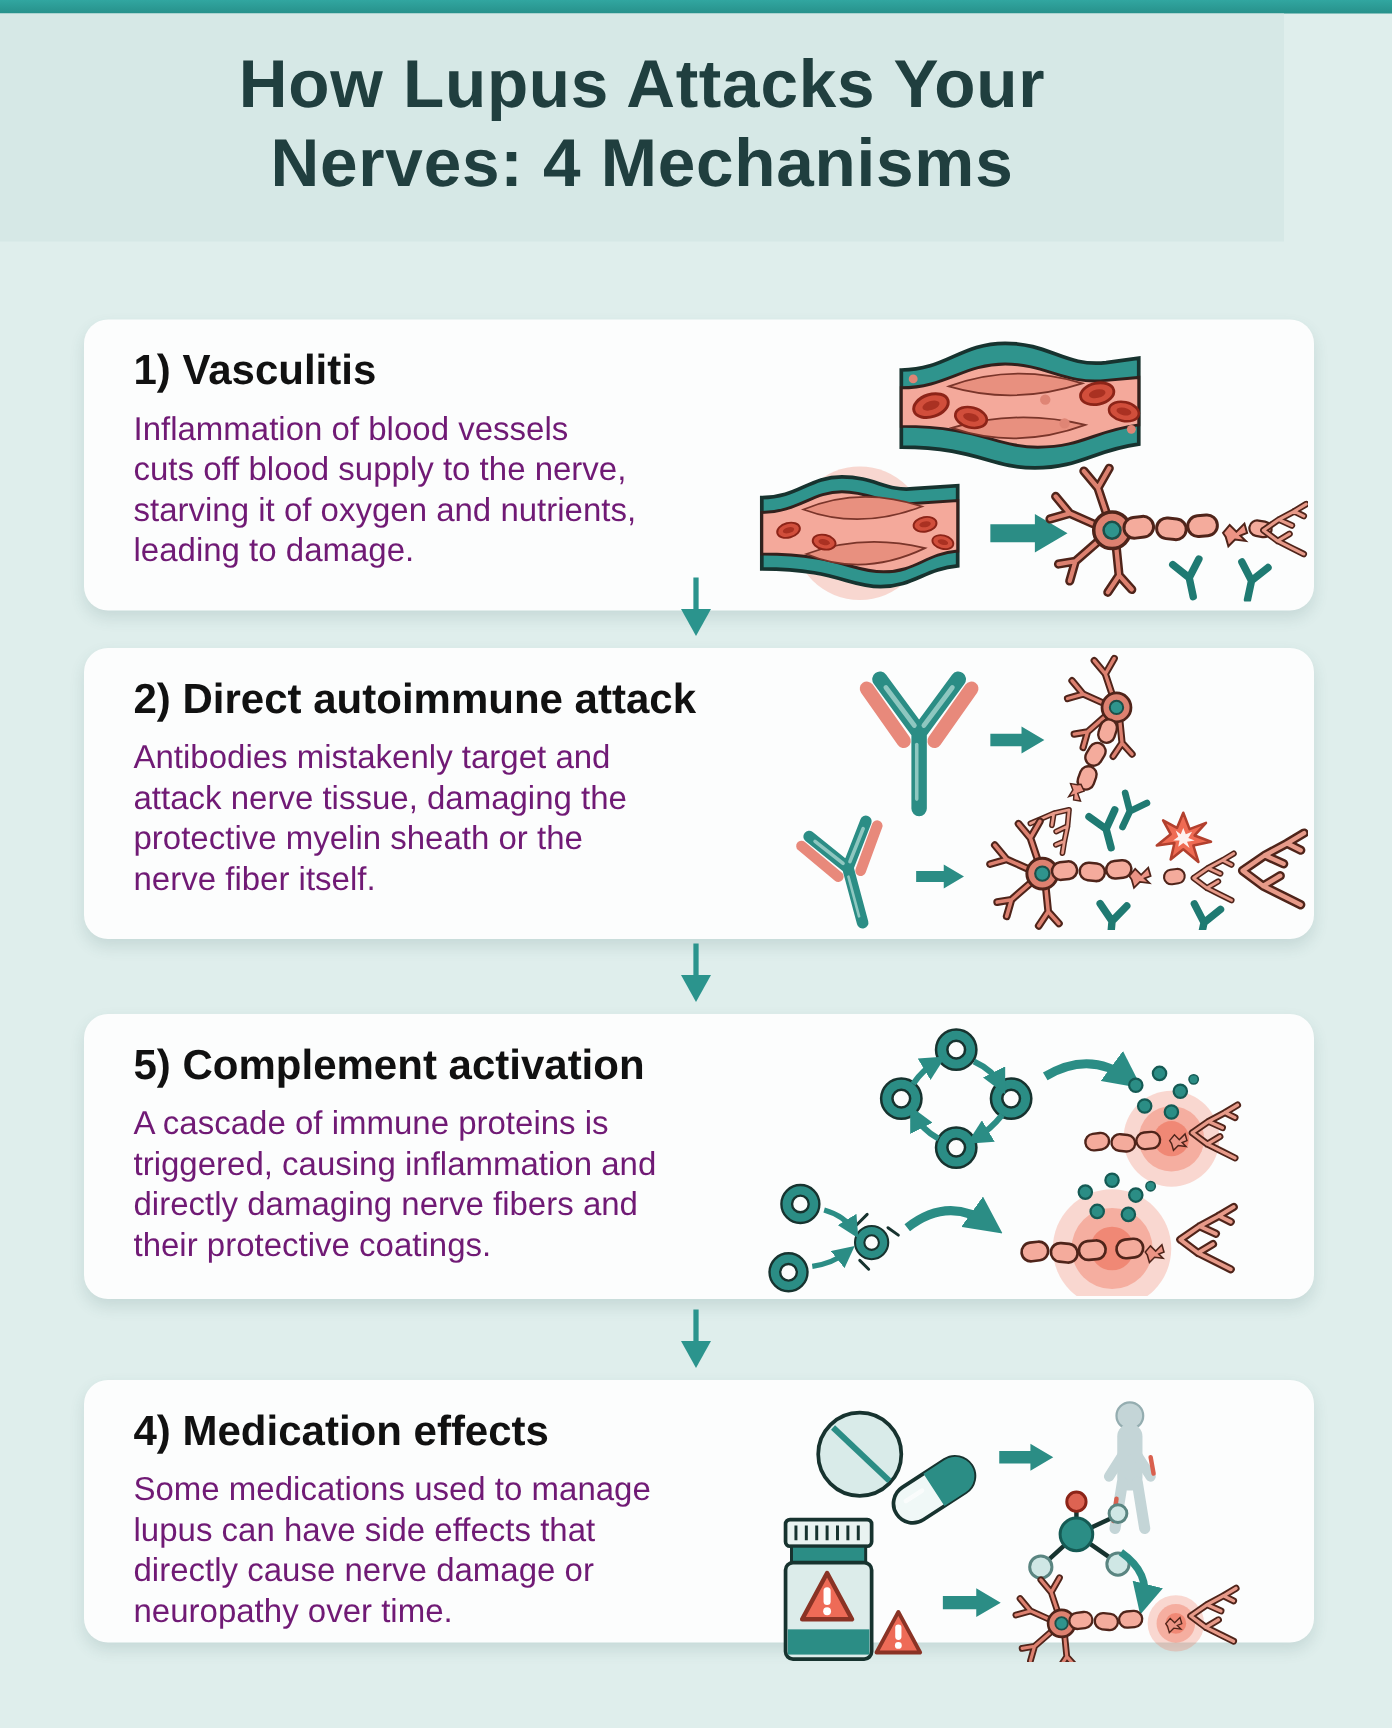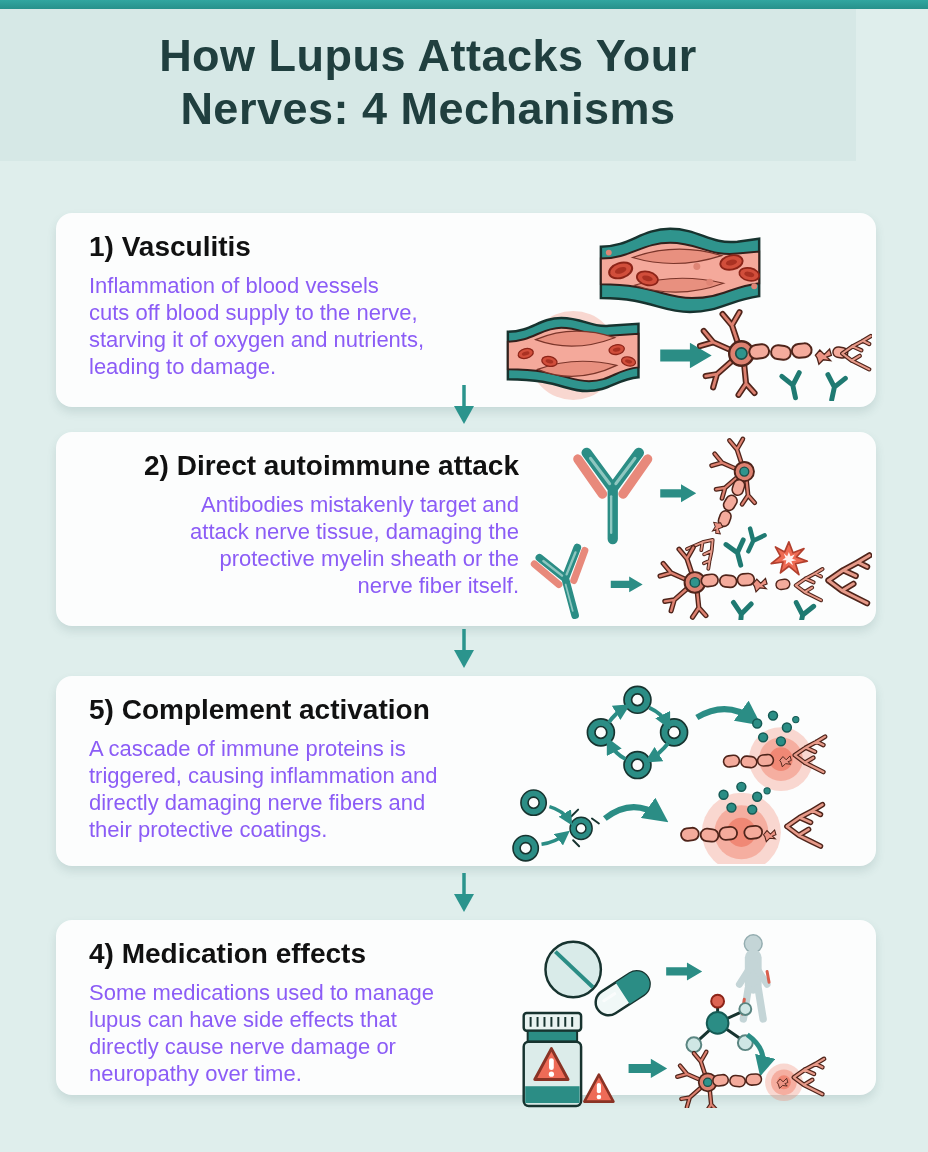--- a/index.html
+++ b/index.html
@@ -13,26 +13,26 @@
   .page-title{
     margin:0;padding-top:20px;text-align:center;
     font-size:45px;line-height:53px;font-weight:800;letter-spacing:.5px;
     color:#203f3f;white-space:pre-line;
   }
   .card{
     position:absolute;left:56px;width:820px;background:#fcfdfd;border-radius:16px;
     box-shadow:0 5px 10px rgba(50,90,90,.14);
   }
   .card-1{top:188px;height:194px;margin-top:25px;}
-  .card-2{top:432px;height:194px;text-align:right;}
+  .card-2{top:432px;height:194px;}
   .card-3{top:676px;height:190px;}
   .card-4{top:920px;height:175px;}
   .card-text{position:absolute;left:33px;top:18px;width:430px;}
   .card-heading{margin:0 0 9px 0;font-size:28px;font-weight:800;color:#111;}
-  .card-body{margin:0;font-size:22px;line-height:27px;color:#8b5cf6;white-space:pre-line;}
+  .card-body{margin:0;font-size:22px;line-height:27px;color:#701a75;white-space:pre-line;}
   .illus{position:absolute;right:4px;top:2px;width:380px;height:186px;}
   .flow-arrow{position:absolute;left:452px;width:24px;height:42px;}
   .fa-1{top:384px;} .fa-2{top:628px;} .fa-3{top:872px;}
   .defs-holder{position:absolute;width:0;height:0;}
 </style>
 </head>
 <body>
 
 <svg class="defs-holder" aria-hidden="true">
   <defs>

